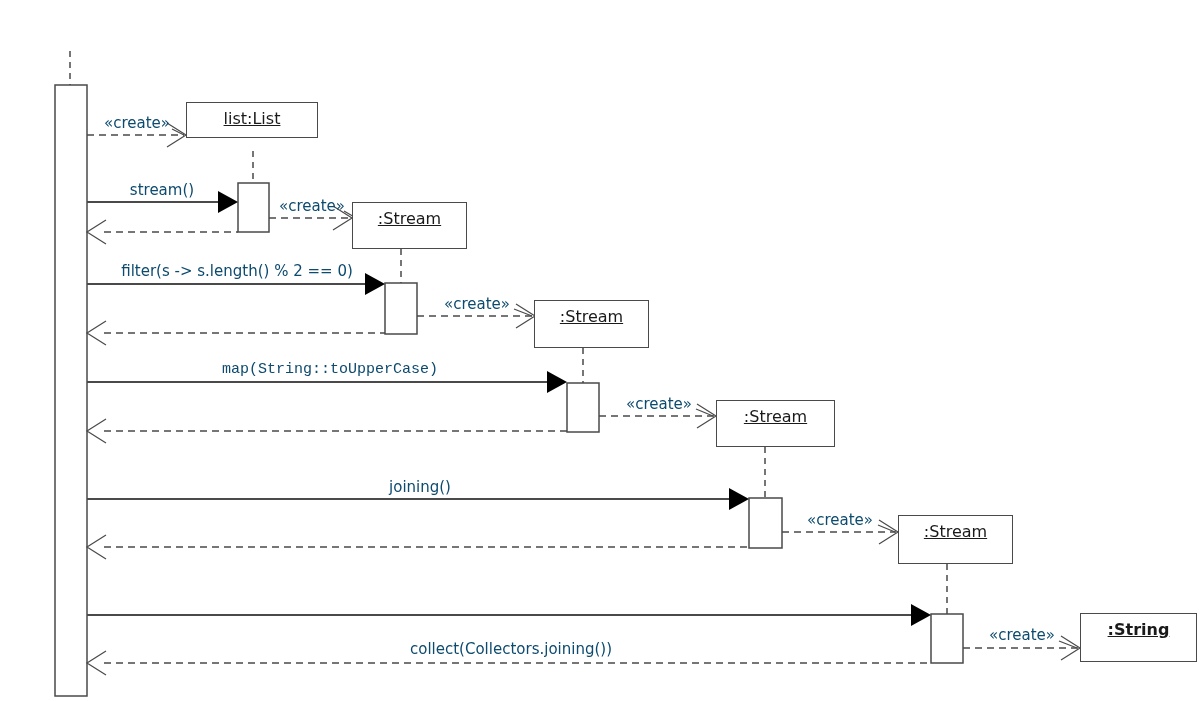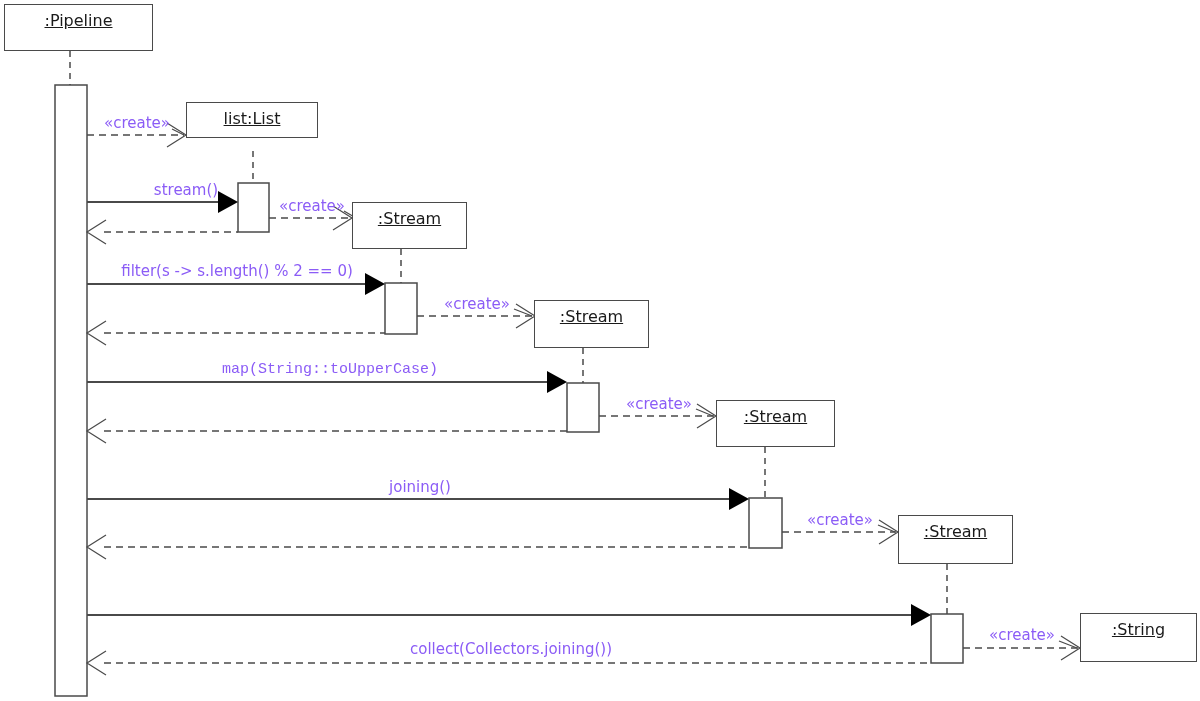--- a/index.html
+++ b/index.html
@@ -9,21 +9,21 @@
   }
   #diagram-svg{position:absolute;left:0;top:0;}
   .obj-box{
     position:absolute;box-sizing:border-box;border:1.5px solid #4a4a4a;background:#ffffff;
     display:flex;justify-content:center;align-items:flex-start;padding-top:7px;
     font-size:16px;line-height:18px;
   }
   .obj-box .obj-name{text-decoration:underline;white-space:nowrap;}
   .msg-label{
     position:absolute;transform:translateX(-50%);white-space:nowrap;
-    font-size:15px;line-height:17px;color:#8b5cf6;
+    font-size:15px;line-height:17px;color:#0c4a6e;
   }
 </style>
 </head>
 <body>
 
 <div id="stage">
 
   <svg id="diagram-svg" width="1200" height="701" viewBox="0 0 1200 701">
     <g stroke="#4a4a4a" fill="none">
 
@@ -90,44 +90,41 @@
 
       <line x1="963" y1="648" x2="1078" y2="648" stroke-width="1.5" stroke-dasharray="7 5"></line>
       <line x1="1059" y1="641" x2="1077" y2="648" stroke-width="1.2"></line>
       <polyline points="1061,636 1080,648 1061,660" stroke-width="1.2"></polyline>
 
       <line x1="104" y1="663" x2="931" y2="663" stroke-width="1.5" stroke-dasharray="7 5"></line>
       <polyline points="106,651 87,663 106,675" stroke-width="1.2"></polyline>
     </g>
   </svg>
 
-  <div class="obj-box" style="left:4px;top:4px;width:149px;height:47px;">
-    <span class="obj-name">:Pipeline</span>
-  </div>
   <div class="obj-box" style="left:186px;top:102px;width:132px;height:36px;">
     <span class="obj-name">list:List</span>
   </div>
   <div class="obj-box" style="left:352px;top:202px;width:115px;height:47px;">
     <span class="obj-name">:Stream</span>
   </div>
   <div class="obj-box" style="left:534px;top:300px;width:115px;height:48px;">
     <span class="obj-name">:Stream</span>
   </div>
   <div class="obj-box" style="left:716px;top:400px;width:119px;height:47px;">
     <span class="obj-name">:Stream</span>
   </div>
   <div class="obj-box" style="left:898px;top:515px;width:115px;height:49px;">
     <span class="obj-name">:Stream</span>
   </div>
-  <div class="obj-box" style="left:1080px;top:613px;width:117px;height:49px;">
+  <div class="obj-box" style="left:1080px;top:613px;width:117px;height:49px;font-weight:bold;">
     <span class="obj-name">:String</span>
   </div>
 
   <div class="msg-label" style="left:137px;top:115px;">«create»</div>
-  <div class="msg-label" style="left:162px;top:182px;margin-left:24px;">stream()</div>
+  <div class="msg-label" style="left:162px;top:182px;">stream()</div>
   <div class="msg-label" style="left:312px;top:198px;">«create»</div>
   <div class="msg-label" style="left:237px;top:263px;">filter(s -&gt; s.length() % 2 == 0)</div>
   <div class="msg-label" style="left:477px;top:296px;">«create»</div>
   <div class="msg-label" style="left:330px;top:361px;font-family:Liberation Mono, monospace;">map(String::toUpperCase)</div>
   <div class="msg-label" style="left:659px;top:396px;">«create»</div>
   <div class="msg-label" style="left:420px;top:479px;">joining()</div>
   <div class="msg-label" style="left:840px;top:512px;">«create»</div>
   <div class="msg-label" style="left:511px;top:593px;margin-top:48px;">collect(Collectors.joining())</div>
   <div class="msg-label" style="left:1022px;top:627px;">«create»</div>
 

